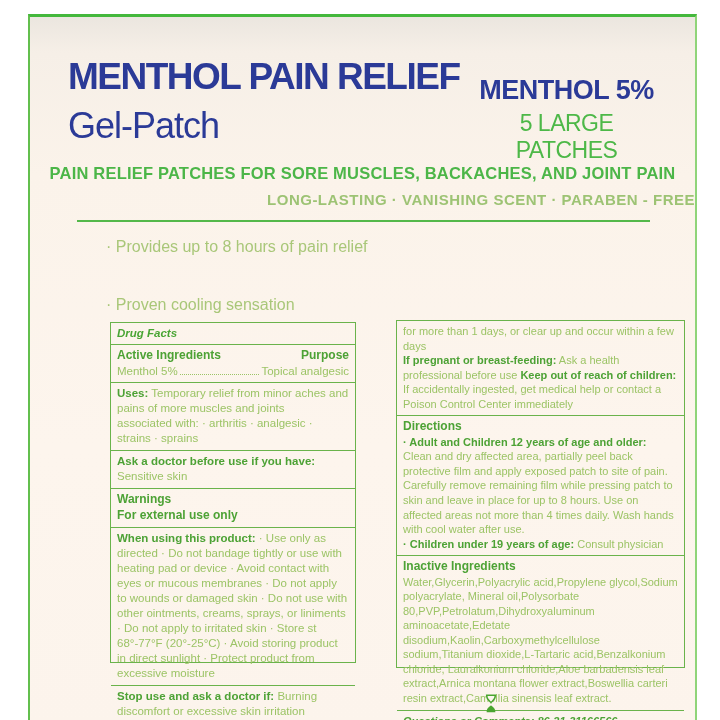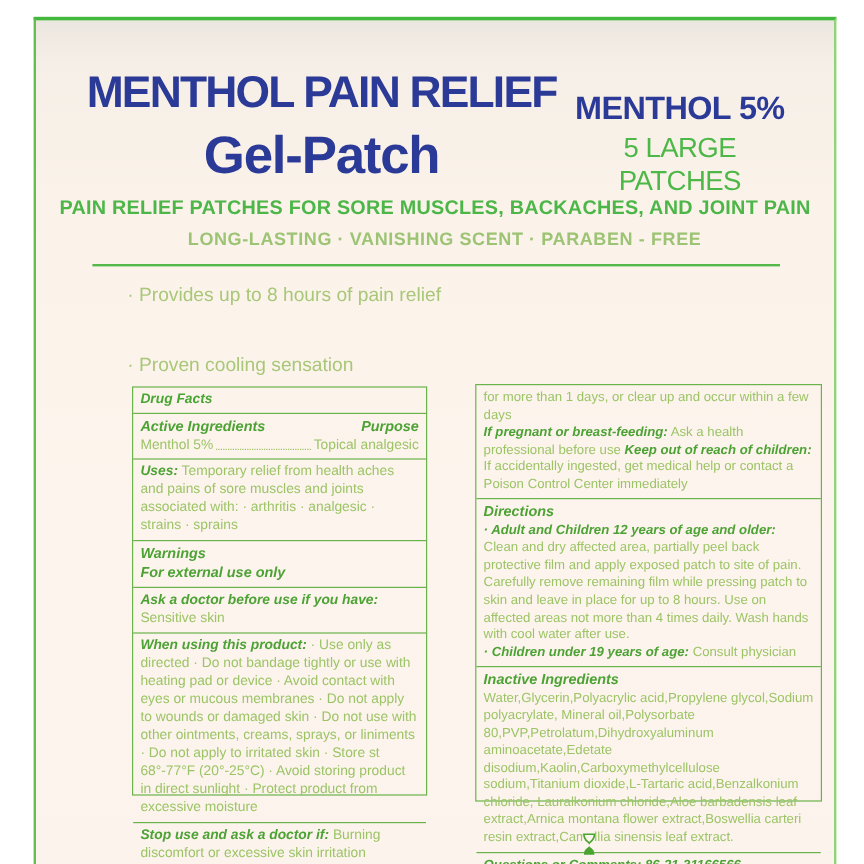--- a/index.html
+++ b/index.html
@@ -9,47 +9,47 @@
     font-family:"Liberation Sans","DejaVu Sans",sans-serif;
   }
   .panel{
     position:absolute;left:28px;top:14px;width:669px;height:720px;
     border-left:2px solid #63bf4e;border-top:3px solid #44b83c;border-right:2px solid #8fd479;
     background:linear-gradient(180deg,#ebe6df 0%,#f6efe7 5%,#fbf3ea 22%,#fdf5ed 60%,#fcf4ec 100%);
     box-sizing:border-box;
   }
   
   .header{display:flex;align-items:flex-start;padding:40px 30px 0 38px;}
-  .title-block{width:400px;text-align:center;color:#2b3a97;}
+  .title-block{width:400px;text-align:left;color:#2b3a97;}
   .title-1{font-size:37px;font-weight:bold;letter-spacing:-1.5px;line-height:1.1;}
-  .title-2{font-size:44px;font-weight:bold;letter-spacing:-1px;line-height:1.2;margin-top:6px;}
+  .title-2{font-size:36px;font-weight:normal;letter-spacing:-1px;line-height:1.2;margin-top:6px;}
   .right-block{flex:1;text-align:center;padding-top:18px;}
   .strength{font-size:27px;font-weight:bold;color:#2b3a97;letter-spacing:-0.5px;}
   .count{font-size:23px;font-weight:normal;color:#4db848;letter-spacing:-0.5px;margin-top:4px;}
   .tagline{
     text-align:center;font-size:16.5px;font-weight:bold;color:#4cb648;letter-spacing:0.2px;
   }
   .subtagline{
-    text-align:center;margin-top:8px;font-size:15px;font-weight:bold;color:#9dc374;letter-spacing:0.5px;margin-left:16px;
+    text-align:right;margin-top:8px;font-size:15px;font-weight:bold;color:#9dc374;letter-spacing:0.5px;margin-left:16px;
   }
   .rule{border:none;border-top:2px solid #54b84a;margin:12px 45px 0 47px;}
   
   .features{display:flex;padding:16px 0 0 76px;color:#a9c779;font-size:16px;}
   .features .col{display:flex;flex-direction:column;gap:8px;}
   .features .col.left{width:286px;gap:40px;}
   
   .dfbox{
     position:absolute;box-sizing:border-box;border:1.5px solid #6ab34b;background:transparent;
   }
   .df-left{left:80px;top:305px;width:246px;height:341px;}
   .df-right{left:366px;top:303px;width:289px;height:348px;}
   .dfsec{border-bottom:1.5px solid #6ab34b;padding:3px 6px 4px 6px;}
   .dfsec:last-child{border-bottom:none;}
   .df-title{font-size:15.5px;font-weight:bold;font-style:italic;color:#49a534;padding:3px 6px;}
-  .dfhead{font-weight:bold;font-style:italic;color:#4da235;}
+  .dfhead{font-weight:bold;color:#4da235;}
   .dfbody, .dftext{color:#9cc466;}
   .df-left .dfsec, .df-left .dftext{font-size:11.5px;line-height:1.3;}
   .df-right .dfsec, .df-right .dftext{font-size:11px;line-height:1.32;}
   .ai-row{display:flex;justify-content:space-between;}
   .menthol-row{display:flex;align-items:flex-end;color:#9cc466;}
   .leader{flex:1;border-bottom:1.2px dotted #9cc466;margin:0 2px 3px 2px;}
   .sec-title{font-size:12px;}
   
   .hourglass{position:absolute;left:452px;top:676px;width:18px;height:21px;}
 </style>
@@ -87,29 +87,29 @@
         <span class="dfhead">Active Ingredients</span>
         <span class="dfhead">Purpose</span>
       </div>
       <div class="menthol-row">
         <span>Menthol 5%</span>
         <span class="leader"></span>
         <span>Topical analgesic</span>
       </div>
     </div>
     <div class="dfsec">
-      <span class="dfhead">Uses:</span><span class="dftext"> Temporary relief from health aches and pains of sore muscles and joints</span>
+      <span class="dfhead">Uses:</span><span class="dftext"> Temporary relief from minor aches and pains of more muscles and joints</span>
       <div class="dftext">associated with:   ·  arthritis   ·  analgesic   ·  strains   ·  sprains</div>
+    </div>
+    <div class="dfsec">
+      <span class="dfhead">Ask a doctor before use if you have:</span><span class="dftext"> Sensitive skin</span>
     </div>
     <div class="dfsec">
       <div class="dfhead sec-title">Warnings</div>
       <div class="dfhead sec-title">For external use only</div>
-    </div>
-    <div class="dfsec">
-      <span class="dfhead">Ask a doctor before use if you have:</span><span class="dftext"> Sensitive skin</span>
     </div>
     <div class="dfsec">
       <span class="dfhead">When using this product:</span><span class="dftext">  ·  Use only as directed  ·  Do not bandage tightly or use with heating pad or device  ·  Avoid contact with eyes or mucous membranes  ·  Do not apply to wounds or damaged skin  ·  Do not use with other ointments, creams, sprays, or liniments  ·  Do not apply to irritated skin  ·  Store st 68°-77°F  (20°-25°C)  ·  Avoid storing product in direct sunlight  ·  Protect product from excessive moisture</span>
     </div>
     <div class="dfsec">
       <span class="dfhead">Stop use and ask a doctor if:</span><span class="dftext"> Burning discomfort or excessive skin irritation develops, condition worsens, or if symptoms persists</span>
     </div>
   </div>
 
   <div class="dfbox df-right">

